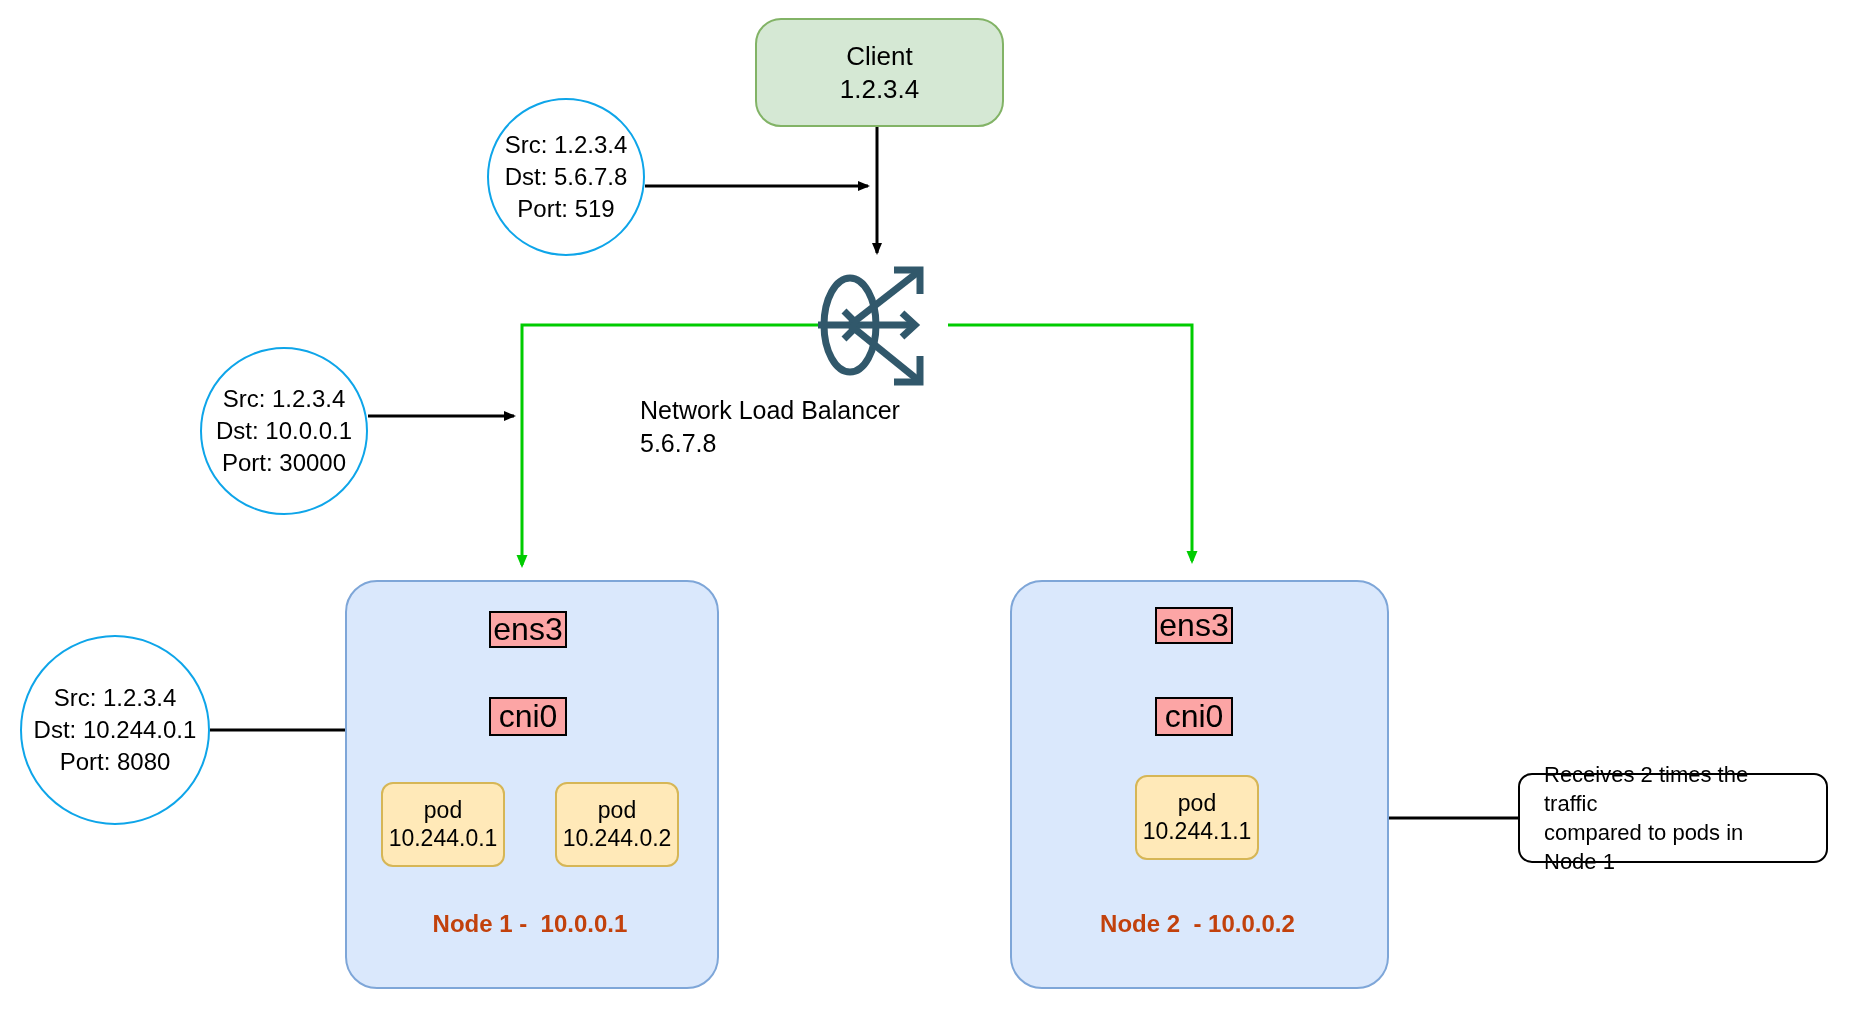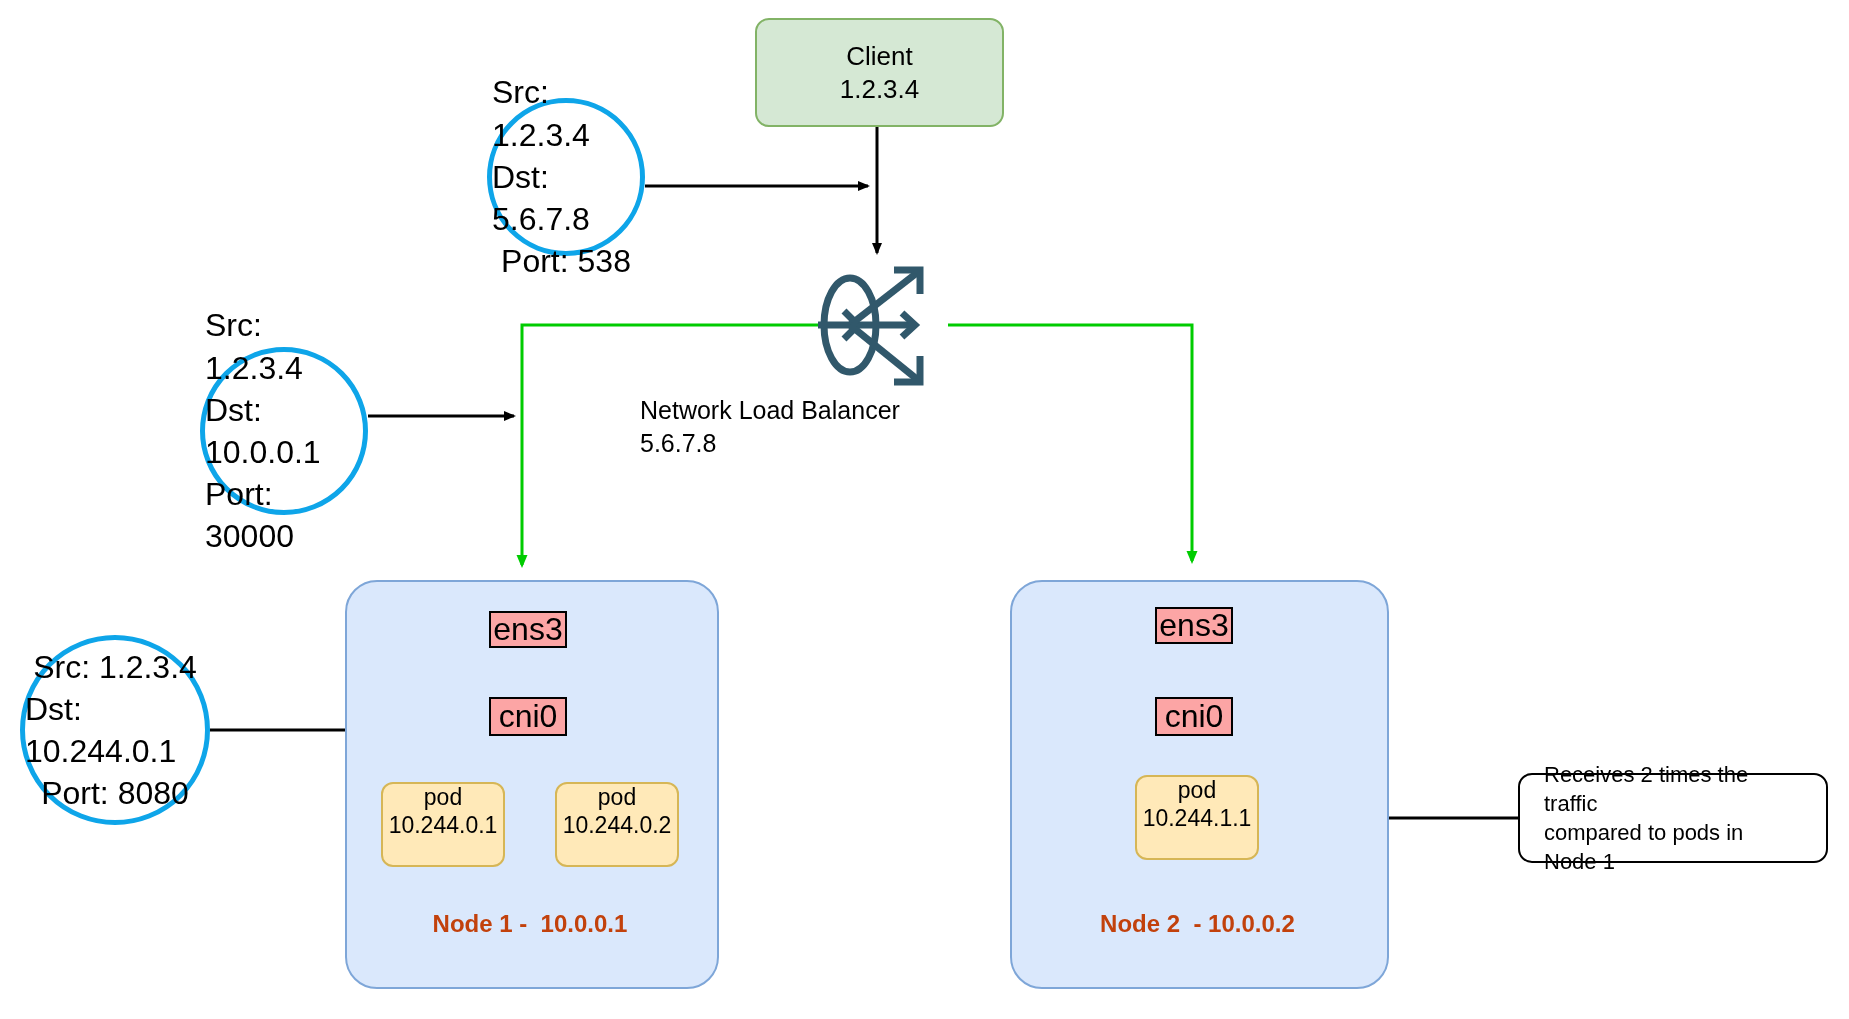--- a/index.html
+++ b/index.html
@@ -29,21 +29,21 @@
 
   
   .client-box {
     position: absolute;
     left: 755px;
     top: 18px;
     width: 245px;
     height: 105px;
     background: #d5e8d4;
     border: 2px solid #82b366;
-    border-radius: 14px;
+    border-radius: 26px;
     display: flex;
     flex-direction: column;
     align-items: center;
     justify-content: center;
     font-size: 26px;
     color: #000;
     line-height: 1.25;
   }
 
   .node-container {
@@ -83,41 +83,41 @@
   #n2-cni0 { left: 1155px; top: 661px; width: 74px; height: 35px; }
 
   .pod-box {
     position: absolute;
     background: #ffe9b8;
     border: 2px solid #d6b656;
     border-radius: 12px;
     display: flex;
     flex-direction: column;
     align-items: center;
-    justify-content: flex-start;
+    justify-content: center;
     font-size: 23px;
     color: #000;
     line-height: 1.2;
     box-sizing: border-box;
   }
   #n1-pod1 { left: 381px; top: 782px; width: 124px; height: 85px; }
   #n1-pod2 { left: 555px; top: 782px; width: 124px; height: 85px; }
   #n2-pod1 { left: 1135px; top: 775px; width: 124px; height: 85px; }
 
   
   .annot-circle {
     position: absolute;
-    border: 5px solid #0ea5e9;
+    border: 2px solid #0ea5e9;
     border-radius: 50%;
     background: #ffffff;
     display: flex;
     flex-direction: column;
     align-items: center;
     justify-content: center;
-    font-size: 32px;
+    font-size: 24px;
     color: #000;
     line-height: 1.32;
     box-sizing: border-box;
   }
   #annot-1 { left: 487px; top: 98px; width: 158px; height: 158px; }
   #annot-2 { left: 200px; top: 347px; width: 168px; height: 168px; }
   #annot-3 { left: 20px; top: 635px; width: 190px; height: 190px; }
 
   .callout-box {
     position: absolute;
@@ -245,21 +245,21 @@
   </svg>
 
   <div class="lb-label">
     <div>Network Load Balancer</div>
     <div>5.6.7.8</div>
   </div>
 
   <div class="annot-circle" id="annot-1">
     <div>Src: 1.2.3.4</div>
     <div>Dst: 5.6.7.8</div>
-    <div>Port: 538</div>
+    <div>Port: 519</div>
   </div>
 
   <div class="annot-circle" id="annot-2">
     <div>Src: 1.2.3.4</div>
     <div>Dst: 10.0.0.1</div>
     <div>Port: 30000</div>
   </div>
 
   <div class="annot-circle" id="annot-3">
     <div>Src: 1.2.3.4</div>

